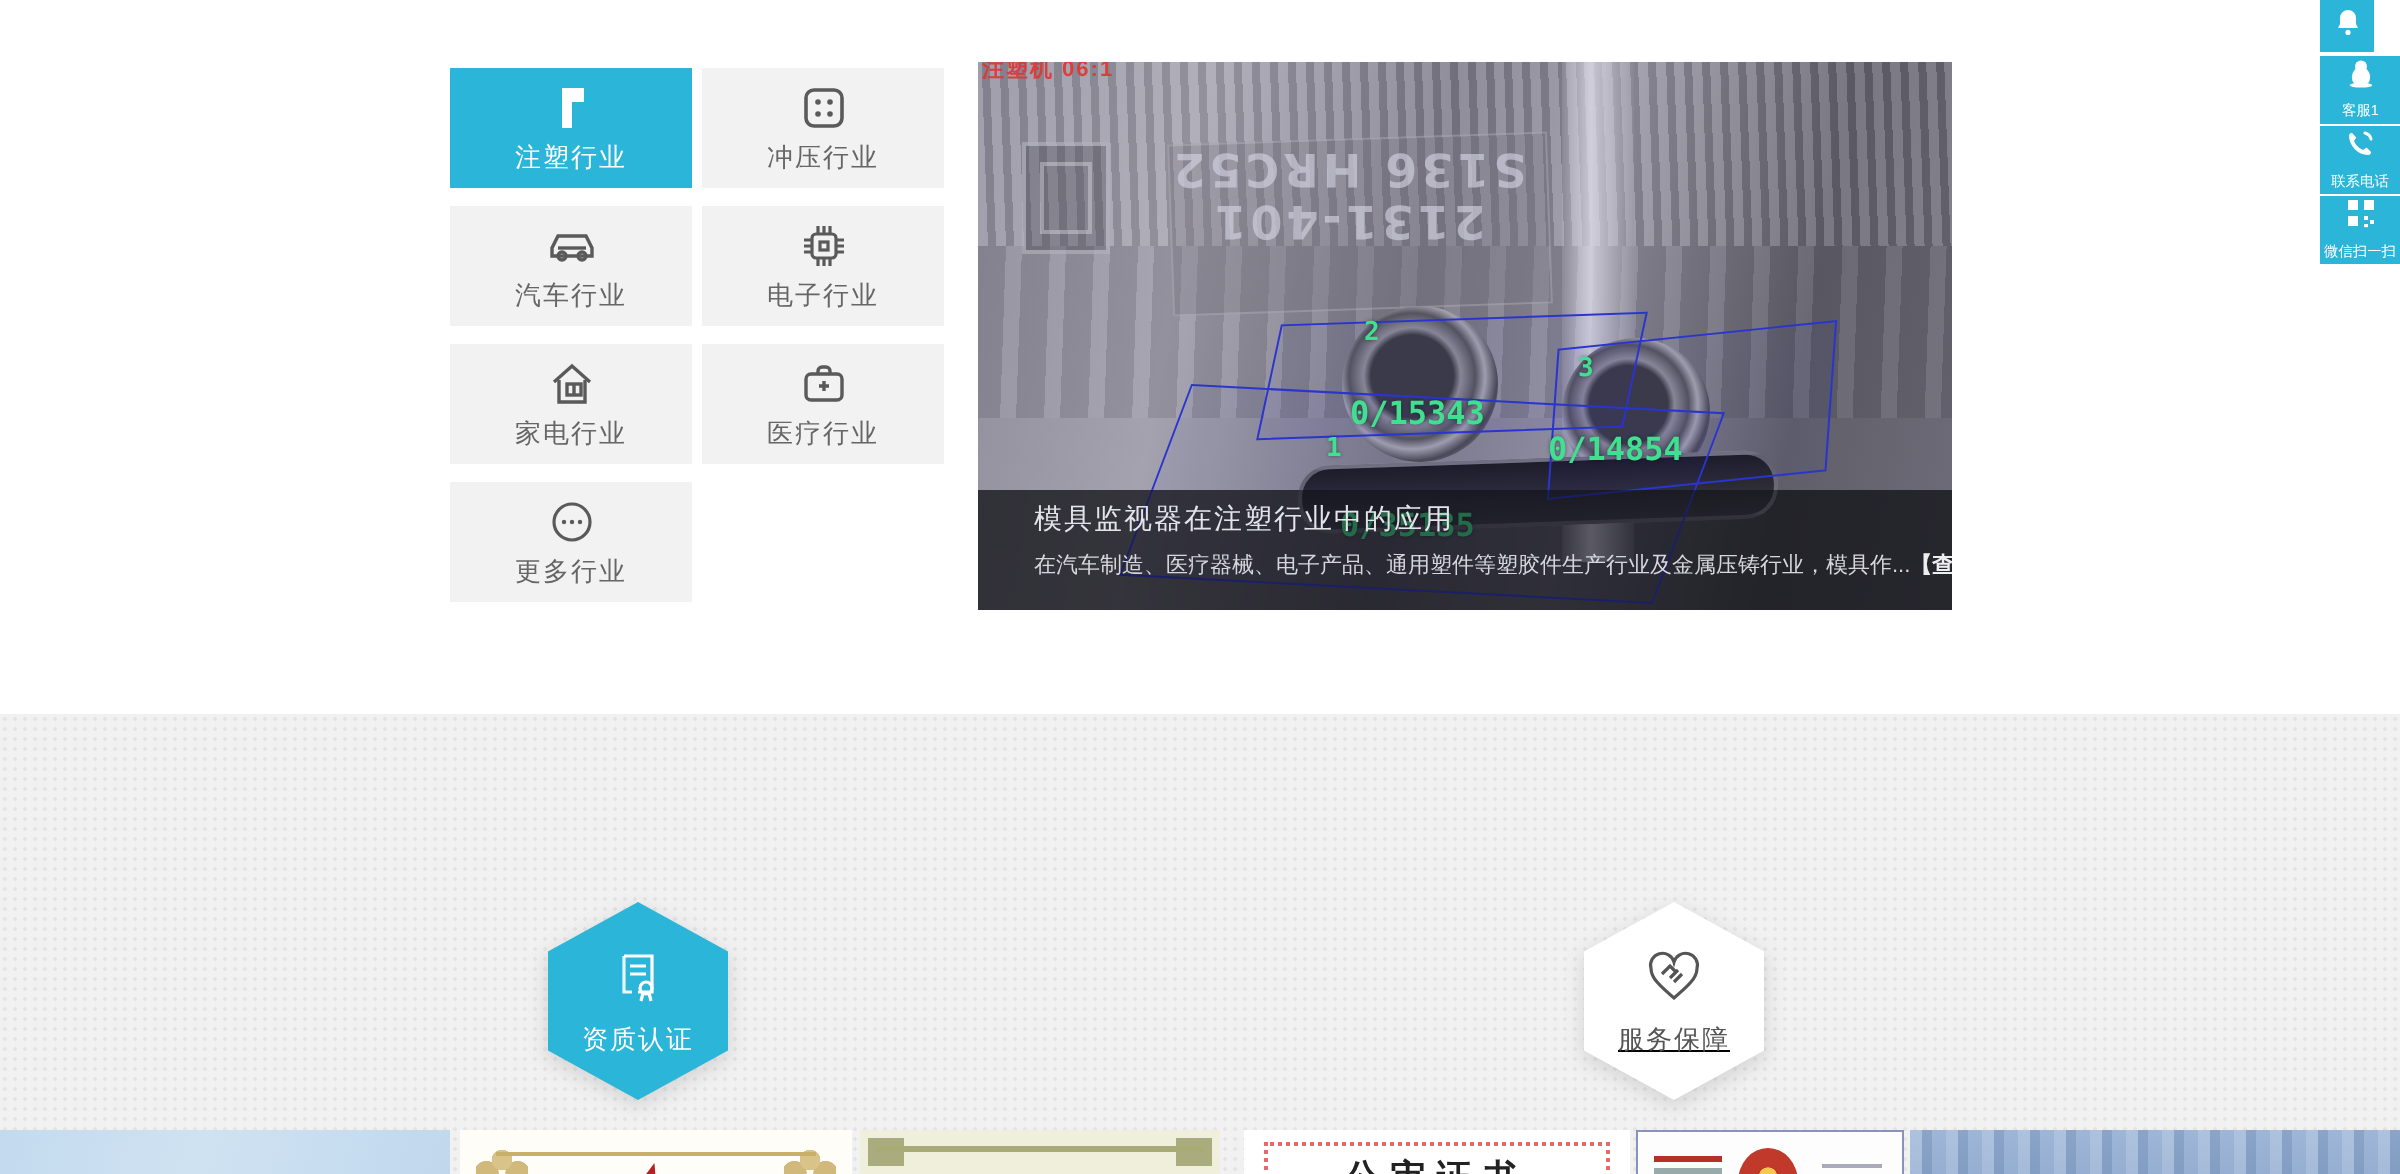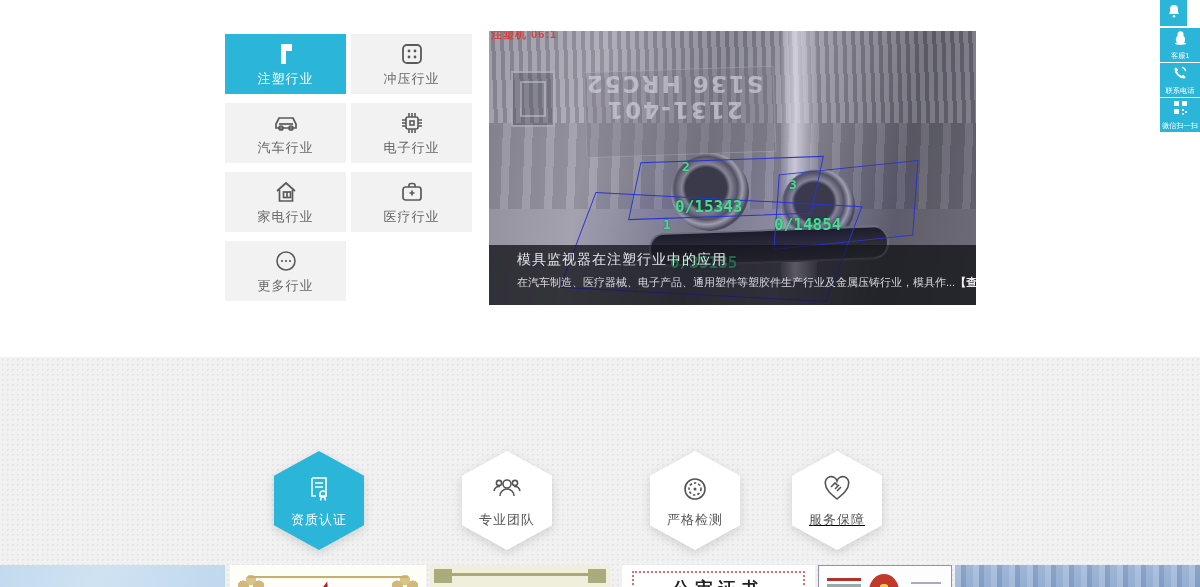--- a/index.html
+++ b/index.html
@@ -301,48 +301,21 @@
           <path d="M8 4 v18 h4" opacity=".9"></path>
           <path d="M11 9 h8 M11 13 h8"></path>
           <circle cx="19" cy="20" r="3"></circle>
           <path d="M17.5 22.5 l-1 4 M20.5 22.5 l1 4"></path>
         </svg>
       </span>
       <span class="hx-label">资质认证</span>
     </div>
   </div>
 
-  <div class="hex-wrap hex-2">
-    <div class="hex">
-      <span class="hx-icon">
-        <svg width="32" height="30" viewBox="0 0 32 30" fill="none" stroke="currentColor" stroke-width="1.6">
-          <circle cx="16" cy="10" r="4"></circle>
-          <path d="M9 22 a7 7 0 0 1 14 0"></path>
-          <circle cx="8" cy="9" r="2.6"></circle>
-          <path d="M3 17 a5.5 5.5 0 0 1 6-4.6"></path>
-          <circle cx="24" cy="9" r="2.6"></circle>
-          <path d="M29 17 a5.5 5.5 0 0 0-6-4.6"></path>
-        </svg>
-      </span>
-      <span class="hx-label">专业团队</span>
-    </div>
-  </div>
-
-  <div class="hex-wrap hex-3">
-    <div class="hex">
-      <span class="hx-icon">
-        <svg width="30" height="30" viewBox="0 0 30 30" fill="none" stroke="currentColor" stroke-width="1.6">
-          <circle cx="15" cy="15" r="10"></circle>
-          <circle cx="15" cy="15" r="6" stroke-dasharray="2.4 2"></circle>
-          <circle cx="15" cy="15" r="1.5" fill="currentColor" stroke="none"></circle>
-        </svg>
-      </span>
-      <span class="hx-label">严格检测</span>
-    </div>
-  </div>
+
 
   <div class="hex-wrap hex-4">
     <div class="hex">
       <span class="hx-icon">
         <svg width="30" height="30" viewBox="0 0 30 30" fill="none" stroke="currentColor" stroke-width="1.6">
           <path d="M15 25 C8 19 3.5 15 3.5 10.2 A5.2 5.2 0 0 1 15 7 A5.2 5.2 0 0 1 26.5 10.2 C26.5 15 22 19 15 25 z"></path>
           <path d="M9 13 l4-4 3 3 M13 15 l4-4 M15 17 l4-4"></path>
         </svg>
       </span>
       <span class="hx-label">服务保障</span>

